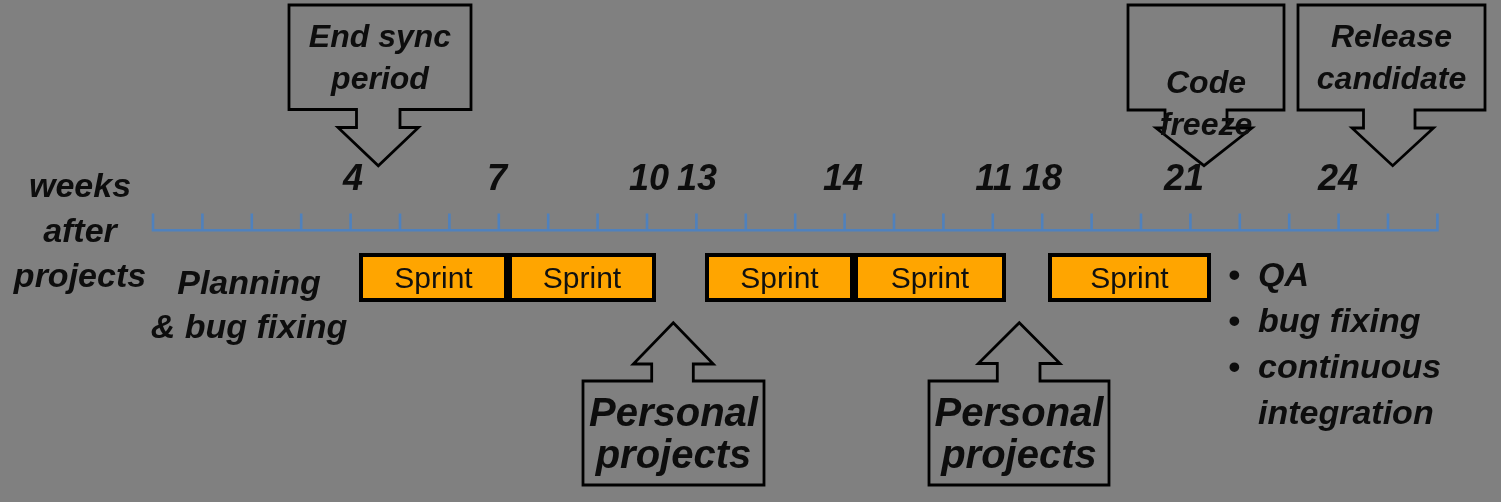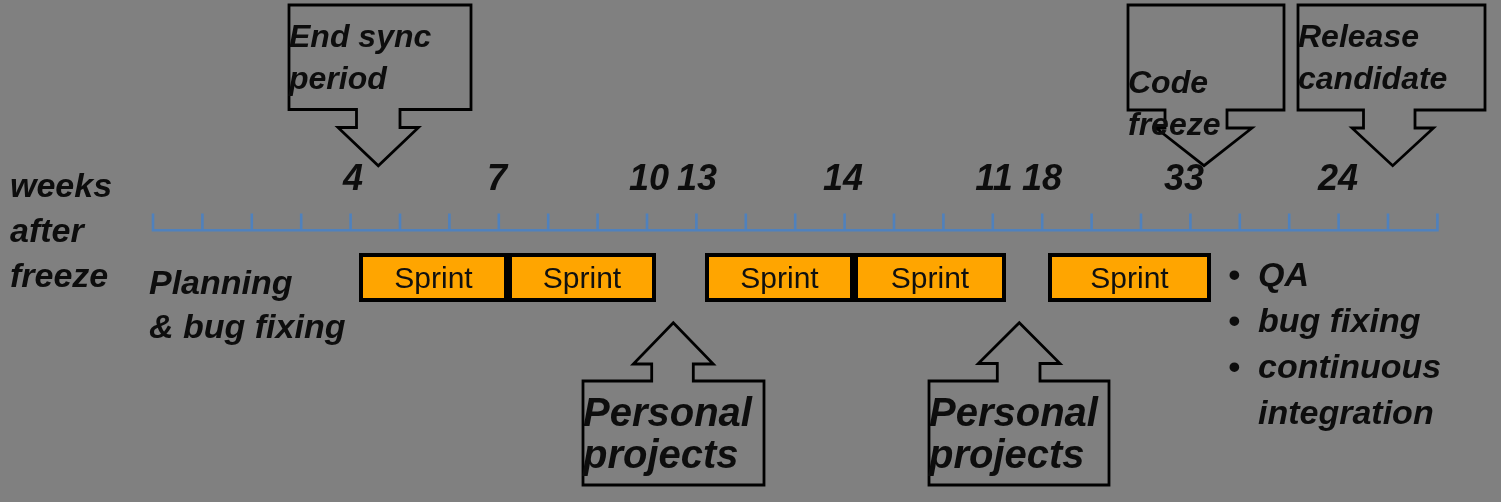--- a/index.html
+++ b/index.html
@@ -10,20 +10,21 @@
     background:var(--bg,#808080);
     overflow:hidden;
     font-family:"Liberation Sans", sans-serif;
     color:#0d0d0d;
   }
   .canvas svg{position:absolute;left:0;top:0;}
   .lbl{
     position:absolute;
     font-style:italic;font-weight:bold;
     white-space:pre-line;
+    text-align:center;
   }
   .axis-caption{left:10px;top:163px;width:140px;font-size:34px;line-height:45px;}
   .planning{left:149px;top:260px;width:200px;font-size:34px;line-height:44px;}
   .week-num{
     position:absolute;top:158px;
     font-style:italic;font-weight:bold;
     font-size:36px;line-height:40px;
     transform:translateX(-50%);
     white-space:nowrap;
   }
@@ -68,29 +69,29 @@
     <path id="ruler" fill="none" stroke-width="2.6" d="M153,213.5 V230.3 H1437.4 V213.5 M202.4,213.5 V230.3 M251.8,213.5 V230.3 M301.2,213.5 V230.3 M350.6,213.5 V230.3 M400.0,213.5 V230.3 M449.4,213.5 V230.3 M498.8,213.5 V230.3 M548.2,213.5 V230.3 M597.6,213.5 V230.3 M647.0,213.5 V230.3 M696.4,213.5 V230.3 M745.8,213.5 V230.3 M795.2,213.5 V230.3 M844.6,213.5 V230.3 M894.0,213.5 V230.3 M943.4,213.5 V230.3 M992.8,213.5 V230.3 M1042.2,213.5 V230.3 M1091.6,213.5 V230.3 M1141.0,213.5 V230.3 M1190.4,213.5 V230.3 M1239.8,213.5 V230.3 M1289.2,213.5 V230.3 M1338.6,213.5 V230.3 M1388.0,213.5 V230.3" stroke="#4F81BD"></path>
     <path id="co0" stroke-width="2.8" stroke-linejoin="miter" d="M289,5 H471 V109.5 H400 V127.5 H418.5 L378.3,165.7 L338,127.5 H356.5 V109.5 H289 Z" fill="#808080" stroke="#000000"></path>
     <path id="co1" stroke-width="2.8" stroke-linejoin="miter" d="M1128,5 H1284 V110 H1227 V128 H1252 L1204,165.7 L1156,128 H1165 V110 H1128 Z" fill="#808080" stroke="#000000"></path>
     <path id="co2" stroke-width="2.8" stroke-linejoin="miter" d="M1298,5 H1485 V110 H1415 V128 H1433.5 L1392.7,165.7 L1352,128 H1363.5 V110 H1298 Z" fill="#808080" stroke="#000000"></path>
     <path id="co3" stroke-width="2.8" stroke-linejoin="miter" d="M583,485 H764 V381 H693.3 V364 H713.3 L673.3,322.7 L633.3,364 H651.7 V381 H583 Z" fill="#808080" stroke="#000000"></path>
     <path id="co4" stroke-width="2.8" stroke-linejoin="miter" d="M929,485 H1109 V381 H1040 V363.5 H1060 L1019.3,322.7 L978.3,363.5 H997.3 V381 H929 Z" fill="#808080" stroke="#000000"></path>
   </svg>
 
   <div class="lbl axis-caption">weeks
 after
-freeze</div>
+projects</div>
   <span class="week-num" style="left:353px">4</span>
   <span class="week-num" style="left:497px">7</span>
   <span class="week-num" style="left:649px">10</span>
   <span class="week-num" style="left:697px">13</span>
   <span class="week-num" style="left:843px">14</span>
   <span class="week-num" style="left:994px">11</span>
   <span class="week-num" style="left:1042px">18</span>
-  <span class="week-num" style="left:1184px">33</span>
+  <span class="week-num" style="left:1184px">21</span>
   <span class="week-num" style="left:1338px">24</span>
 
   <div class="lbl milestone-text ms-endsync">End sync
 period</div>
   <div class="lbl milestone-text ms-codefreeze">Code
 freeze</div>
   <div class="lbl milestone-text ms-release">Release
 candidate</div>
 
   <div class="lbl planning">Planning

